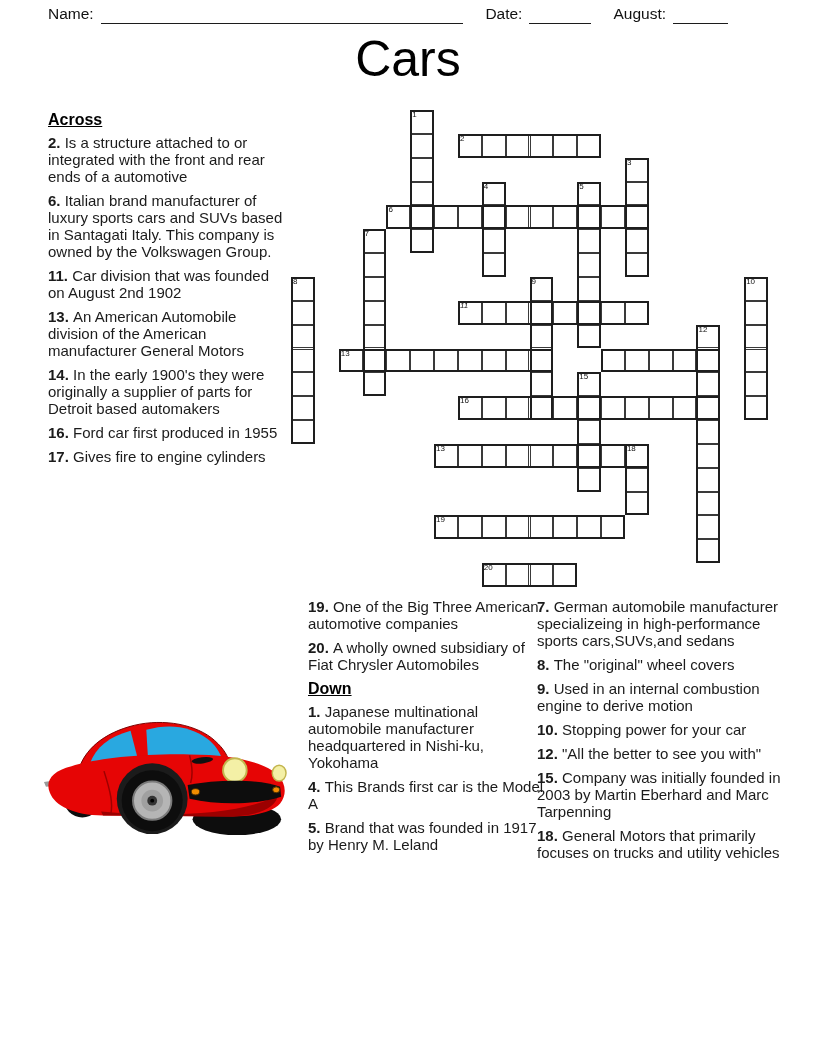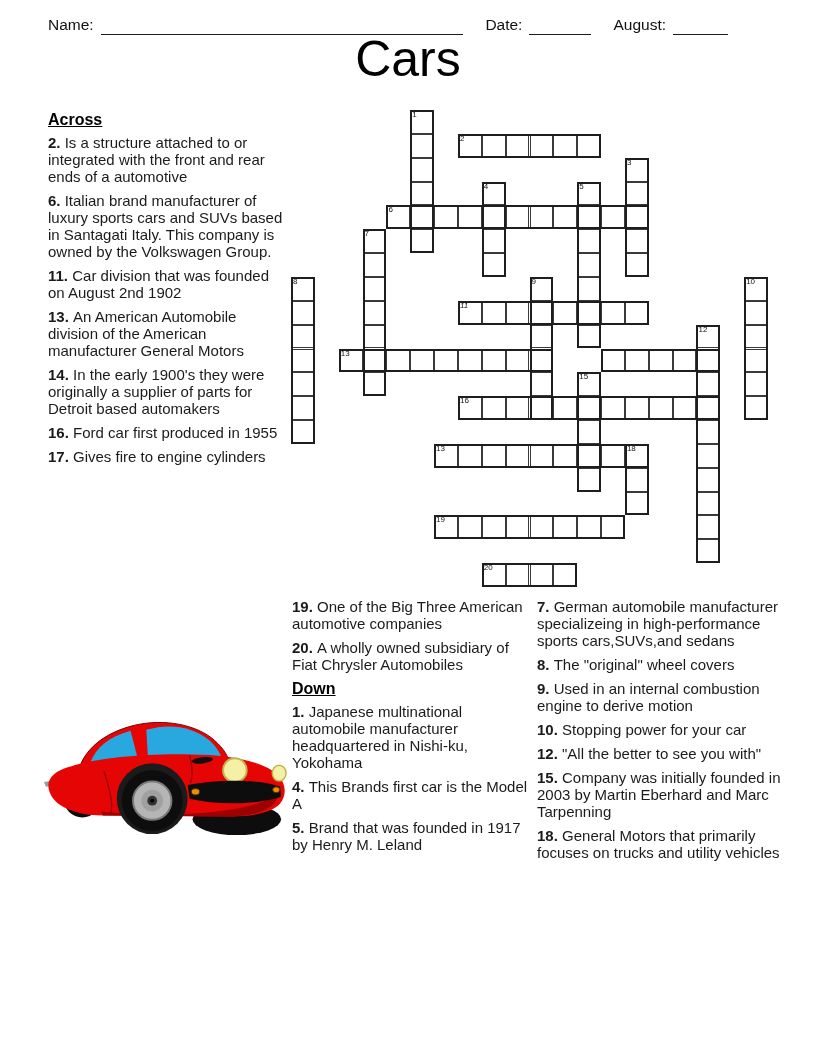--- a/index.html
+++ b/index.html
@@ -2,34 +2,34 @@
 <html><head>
 <meta charset="utf-8">
 <style>
   html,body{margin:0;padding:0;background:#ffffff;}
   .page{position:relative;width:816px;height:1056px;background:#fff;overflow:hidden;
         font-family:"Liberation Sans",sans-serif;color:#1a1a1a;}
 
   
   .header{position:absolute;left:48px;top:5px;right:88px;display:flex;align-items:flex-end;
           font-size:15.5px;color:#111;}
-  .header .lbl{white-space:nowrap;padding-bottom:1px;margin-top:11px;}
+  .header .lbl{white-space:nowrap;padding-bottom:1px;}
   .blank-line{border-bottom:1.6px solid #1c1c1c;height:16px;margin-left:7px;}
   .line-name{flex:1;margin-right:22px;}
   .line-date{width:62px;margin-right:22px;}
   .line-period{width:55px;}
 
   
   .title{position:absolute;top:30px;left:0;width:100%;text-align:center;
          font-size:50px;font-weight:400;letter-spacing:0px;color:#000;}
 
   
   .cluecol{position:absolute;font-size:15px;line-height:17px;color:#1b1b1b;}
   .col-left{left:48px;top:111px;width:235px;}
-  .col-middle{left:292px;top:598px;width:240px;}
+  .col-middle{left:308px;top:598px;width:240px;}
   .col-right{left:537px;top:598px;width:250px;}
   .clue-heading{font-weight:700;text-decoration:underline;font-size:16px;margin:0 0 6px 0;color:#000;}
   .clue{margin:0 0 7px 0;}
   .clue-num{font-weight:700;}
 
   
   #grid{position:absolute;}
   .cell{position:absolute;box-sizing:border-box;background:#fff;border:1px solid #3a3a3a;}
   .word{position:absolute;box-sizing:border-box;border:2px solid #1e1e1e;pointer-events:none;}
   .cellnum{position:absolute;font-size:8px;line-height:8px;color:#111;padding:1px 0 0 2px;

